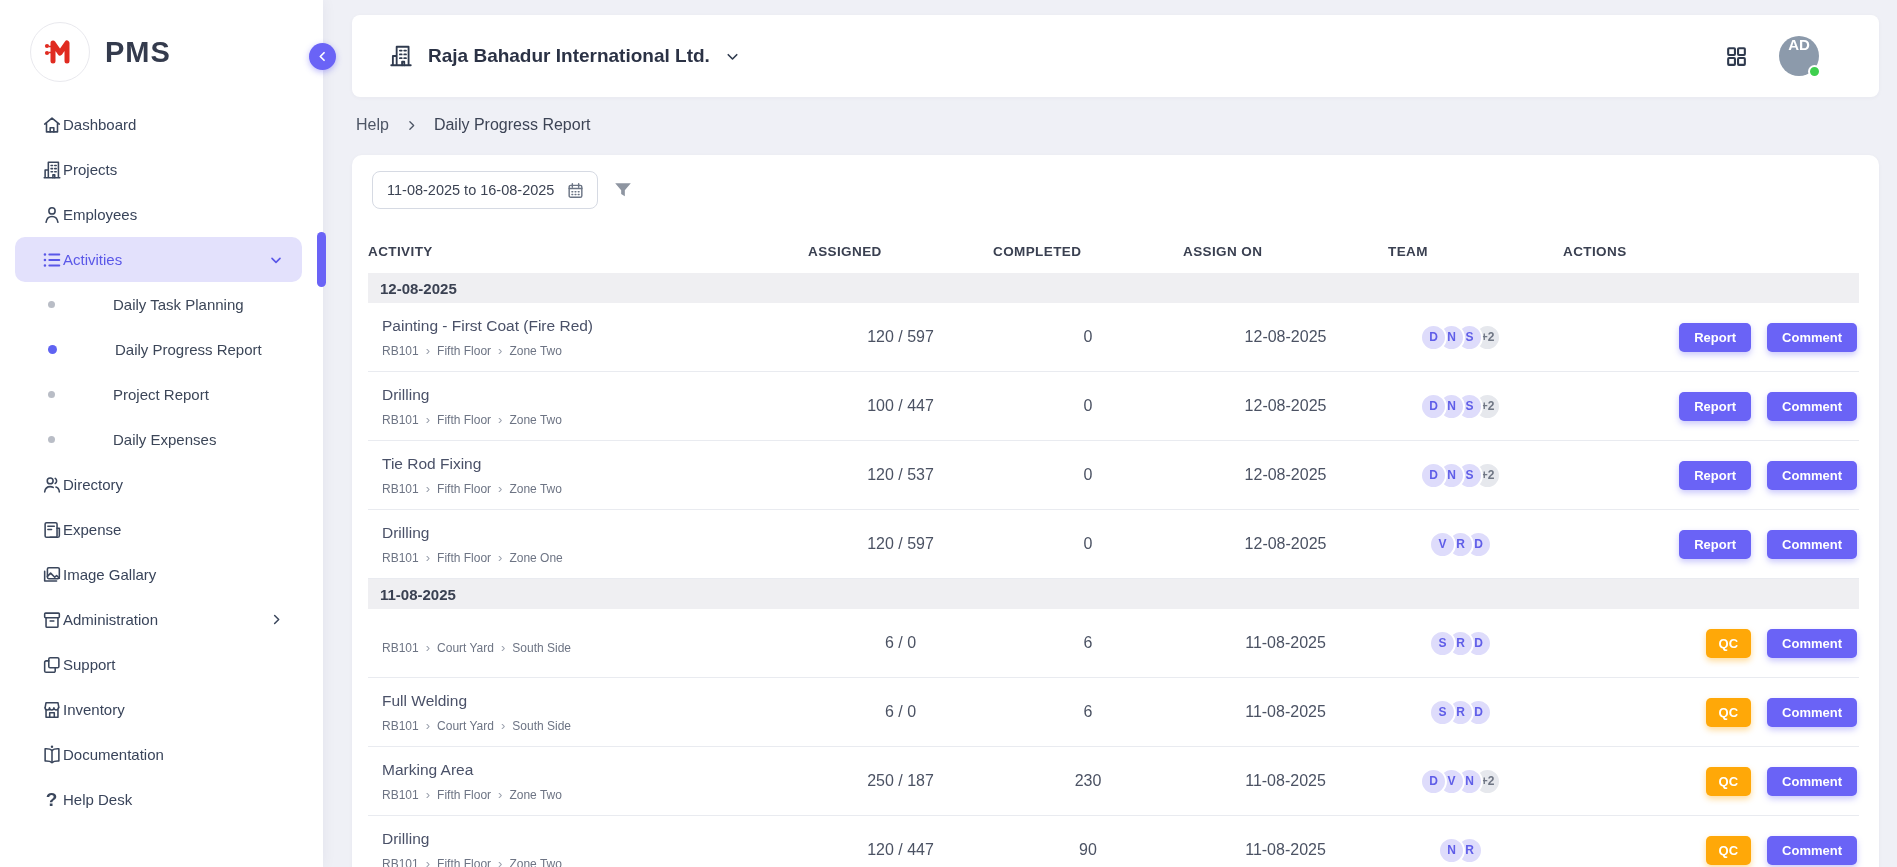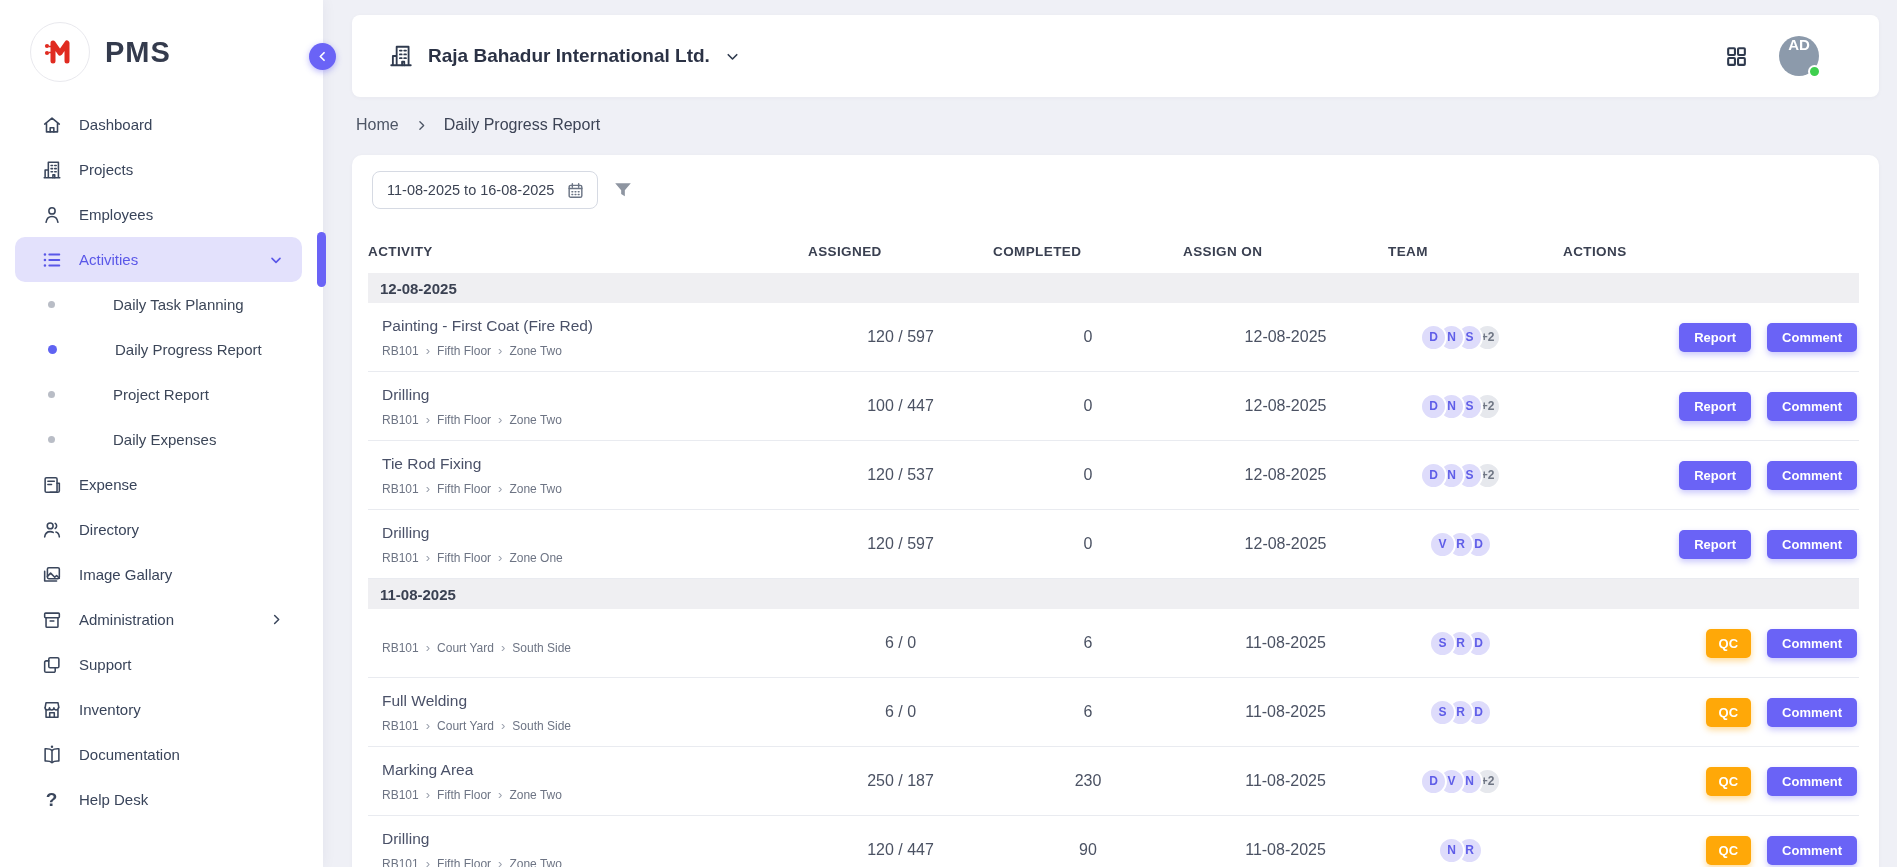--- a/index.html
+++ b/index.html
@@ -27,21 +27,21 @@
     position:absolute; left:309px; top:43px; width:27px; height:27px; border-radius:50%;
     background:#6a63f6; border:none; cursor:pointer; z-index:6;
     display:flex; align-items:center; justify-content:center;
     box-shadow:0 2px 6px rgba(106,99,246,.45);
   }
   .nav { margin-top:20px; }
   .nav-link, .nav-sub {
     position:relative; display:flex; align-items:center;
     height:45px; margin:0 21px 0 15px; border-radius:10px; cursor:pointer;
   }
-  .nav-link { padding-left:25px; gap:16px; }
+  .nav-link { padding-left:25px; }
   .nav-icon { width:23px; height:23px; color:#3a465c; flex:none; display:flex; align-items:center; justify-content:center; }
   .nav-label { font-size:15px; font-weight:500; color:#39445a; white-space:nowrap; }
   .nav-link.active { background:#e3e1fc; }
   .nav-link.active .nav-label { color:#5a57e8; }
   .nav-link.active .nav-icon { color:#5a57e8; }
   .nav-link.active::after {
     content:''; position:absolute; right:-24px; top:-5px; bottom:-5px; width:9px;
     border-radius:5px; background:#6a63f6;
   }
   .nav-trailing { margin-left:auto; margin-right:18px; color:#5a57e8; }
@@ -212,38 +212,38 @@
     <span class="bullet"></span>
     <span class="nav-label">Project Report</span>
   </div>
       <div class="nav-sub">
     <span class="bullet"></span>
     <span class="nav-label">Daily Expenses</span>
   </div>
       <div class="nav-link">
     <span class="nav-icon">
           <svg width="22" height="22" viewBox="0 0 24 24" fill="none" stroke="currentColor" stroke-width="1.7" stroke-linecap="round" stroke-linejoin="round">
-            <rect x="4.5" y="4" width="13" height="16" rx="1.5"></rect>
-            <path d="M7.5 8h7M7.5 11.5h4"></path>
-            <path d="M17.5 10h2.5v8.2a1.8 1.8 0 0 1-1.8 1.8H10"></path>
-          </svg>
-        </span>
-    <span class="nav-label">Expense</span>
-
-  </div>
-      <div class="nav-link">
-    <span class="nav-icon">
-          <svg width="22" height="22" viewBox="0 0 24 24" fill="none" stroke="currentColor" stroke-width="1.7" stroke-linecap="round" stroke-linejoin="round">
             <circle cx="10" cy="7.5" r="3.2"></circle>
             <path d="M4 19.5c.6-3.8 3-5.7 6-5.7 1.3 0 2.4.3 3.3.9"></path>
             <path d="M15.5 4.8a3.3 3.3 0 0 1 0 5.6"></path>
             <path d="M16.3 14.3c2.1.6 3.4 2.4 3.7 5.2"></path>
           </svg>
         </span>
     <span class="nav-label">Directory</span>
+
+  </div>
+      <div class="nav-link">
+    <span class="nav-icon">
+          <svg width="22" height="22" viewBox="0 0 24 24" fill="none" stroke="currentColor" stroke-width="1.7" stroke-linecap="round" stroke-linejoin="round">
+            <rect x="4.5" y="4" width="13" height="16" rx="1.5"></rect>
+            <path d="M7.5 8h7M7.5 11.5h4"></path>
+            <path d="M17.5 10h2.5v8.2a1.8 1.8 0 0 1-1.8 1.8H10"></path>
+          </svg>
+        </span>
+    <span class="nav-label">Expense</span>
 
   </div>
       <div class="nav-link">
     <span class="nav-icon">
           <svg width="22" height="22" viewBox="0 0 24 24" fill="none" stroke="currentColor" stroke-width="1.7" stroke-linecap="round" stroke-linejoin="round">
             <rect x="7" y="4" width="13" height="12" rx="1.5"></rect>
             <path d="M7 13.5l3.5-3.5 4.5 4.5 2-2 3 3"></path>
             <path d="M4 8v10.5h13"></path>
           </svg>
         </span>
@@ -335,21 +335,21 @@
       </span>
     </button>
     <div class="avatar">
       <span>AD</span>
       <span class="online-dot"></span>
     </div>
   </div>
 </header>
 
 <div class="breadcrumb">
-  <span class="crumb-home">Home</span>
+  <span class="crumb-home">Help</span>
   <span>
     <svg width="13" height="13" viewBox="0 0 24 24" fill="none">
         <path d="M9 5l7 7-7 7" stroke="#4d5565" stroke-width="2.4" stroke-linecap="round" stroke-linejoin="round"></path>
       </svg>
   </span>
   <span class="crumb-current">Daily Progress Report</span>
 </div>
 
 <main class="content-card">
   <div class="filter-row">

